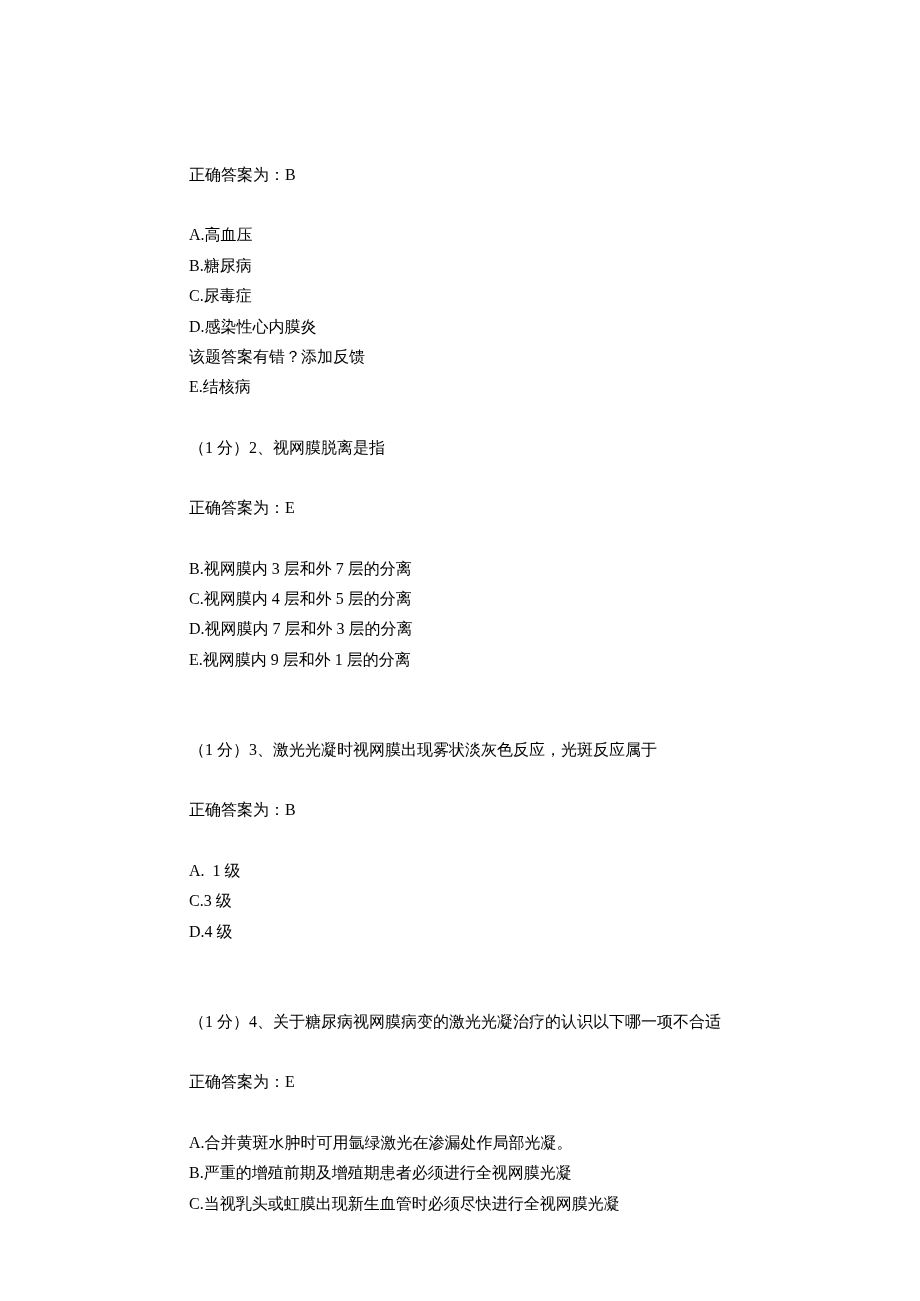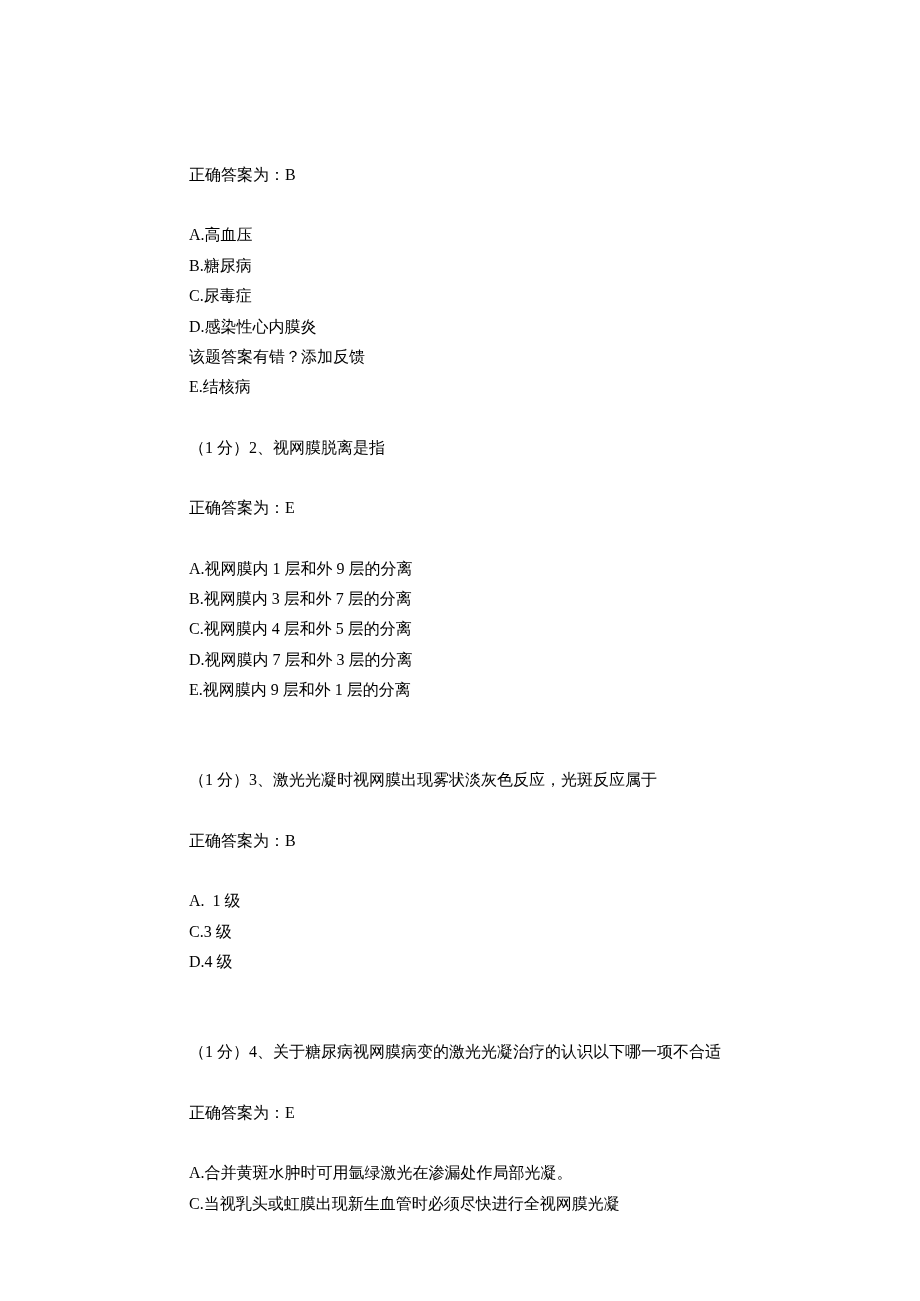--- a/index.html
+++ b/index.html
@@ -39,36 +39,36 @@
   <p class="para">C.尿毒症</p>
   <p class="para">D.感染性心内膜炎</p>
   <p class="para">该题答案有错？添加反馈</p>
   <p class="para">E.结核病</p>
 
   <div class="blank"></div>
   <p class="para">（1 分）2、视网膜脱离是指</p>
   <div class="blank"></div>
   <p class="para">正确答案为：E</p>
   <div class="blank"></div>
-  <p class="para">A.视网膜内 1 层和外 9 层的分离</p>
   <p class="para">B.视网膜内 3 层和外 7 层的分离</p>
   <p class="para">C.视网膜内 4 层和外 5 层的分离</p>
   <p class="para">D.视网膜内 7 层和外 3 层的分离</p>
   <p class="para">E.视网膜内 9 层和外 1 层的分离</p>
 
   <div class="blank2"></div>
   <p class="para">（1 分）3、激光光凝时视网膜出现雾状淡灰色反应，光斑反应属于</p>
   <div class="blank"></div>
   <p class="para">正确答案为：B</p>
   <div class="blank"></div>
   <p class="para">A.  1 级</p>
   <p class="para">C.3 级</p>
   <p class="para">D.4 级</p>
 
   <div class="blank2"></div>
   <p class="para">（1 分）4、关于糖尿病视网膜病变的激光光凝治疗的认识以下哪一项不合适</p>
   <div class="blank"></div>
   <p class="para">正确答案为：E</p>
   <div class="blank"></div>
   <p class="para">A.合并黄斑水肿时可用氩绿激光在渗漏处作局部光凝。</p>
+  <p class="para">B.严重的增殖前期及增殖期患者必须进行全视网膜光凝</p>
   <p class="para">C.当视乳头或虹膜出现新生血管时必须尽快进行全视网膜光凝</p>
 
 </div>
 
 </body></html>

